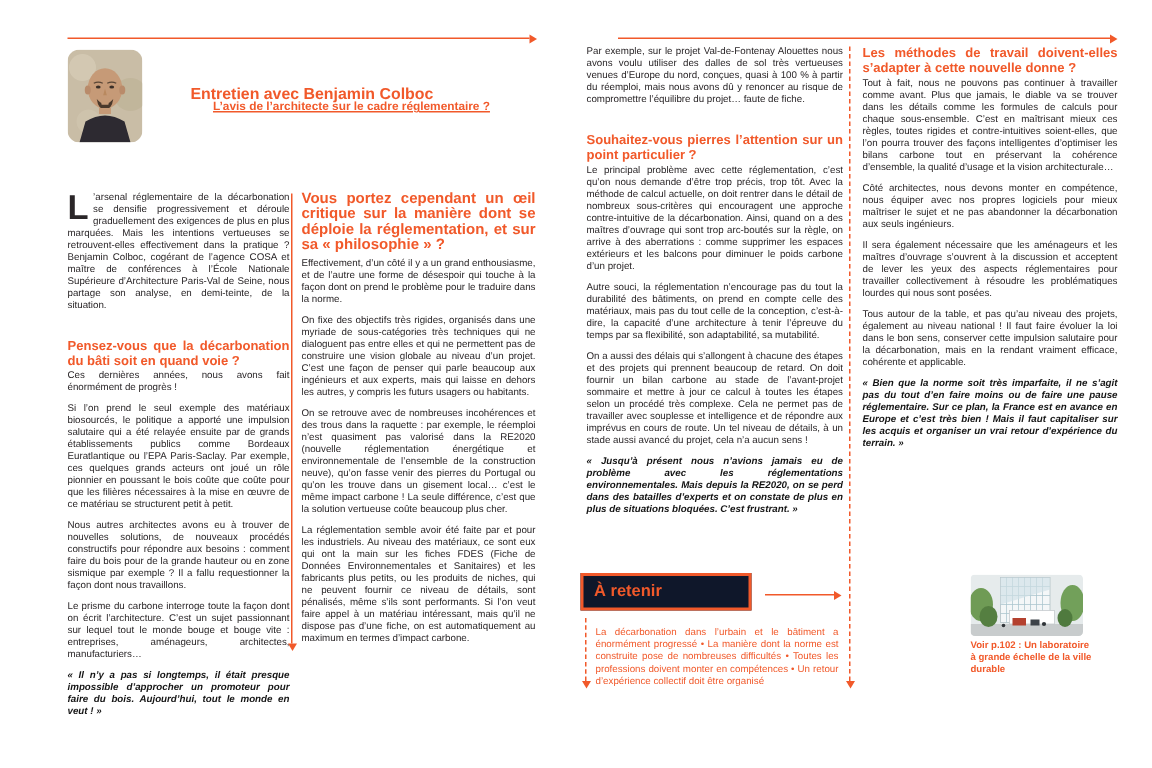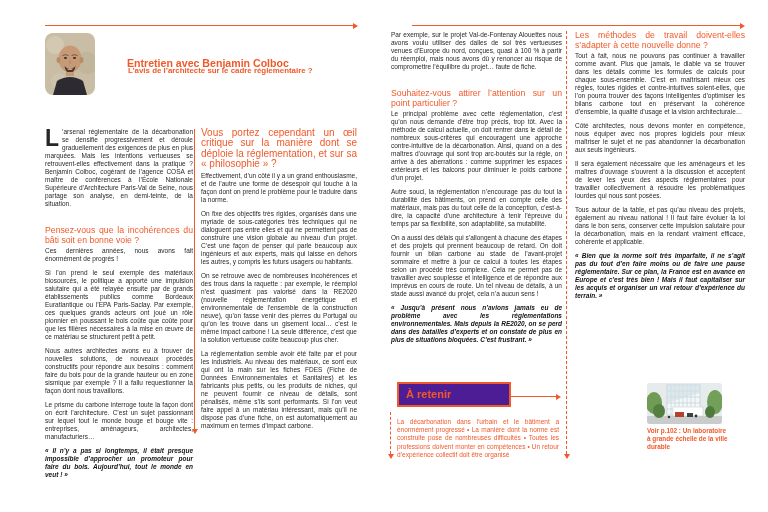--- a/index.html
+++ b/index.html
@@ -8,39 +8,39 @@
 
   
   .topline{position:absolute;height:0;border-top:1.3px solid #f1592a;}
   .arrow-right{position:absolute;width:0;height:0;
       border-left:5px solid #f1592a;border-top:3px solid transparent;border-bottom:3px solid transparent;}
   .arrow-down{position:absolute;width:0;height:0;
       border-top:5px solid #f1592a;border-left:3px solid transparent;border-right:3px solid transparent;}
   .portrait{position:absolute;left:45px;top:33px;width:50px;height:62px;border-radius:8px;overflow:hidden;}
   .title{position:absolute;left:127px;top:33px;width:240px;
          font-weight:bold;color:#f1592a;font-size:10.6px;line-height:12.6px;margin-top:24px;}
-  .subtitle{position:absolute;left:128px;top:66px;width:240px;
-         font-weight:bold;color:#f1592a;font-size:7.9px;line-height:9px;}
+  .subtitle{position:absolute;left:142px;top:66px;width:240px;
+         font-weight:bold;color:#f1592a;font-size:7.9px;line-height:9px;text-decoration:underline;}
 
   
   .col{position:absolute;font-size:6.5px;line-height:8px;color:#2a2628;text-align:justify;}
   .col p{margin:0 0 6px 0;}
-  .qhead{color:#f1592a;font-weight:normal;font-size:8.7px;line-height:9.6px;
+  .qhead{color:#f1592a;font-weight:bold;font-size:8.7px;line-height:9.6px;
          margin:18px 0 2px 0;text-align:justify;}
   .qhead.big{font-size:10px;line-height:10.4px;}
   .quote{font-weight:bold;font-style:italic;color:#141414;}
   .dropcap{float:left;font-size:23px;line-height:18.5px;font-weight:bold;color:#2a2628;
            margin:1px 3px 0 0;}
 
   
   .vline-solid{position:absolute;width:0;border-left:1.2px solid #f1592a;}
   .vline-dash{position:absolute;width:0;border-left:1px dashed #f1592a;}
 
   
-  .takeaway-box{position:absolute;left:397px;top:382px;width:96px;background:#4c1d95;
+  .takeaway-box{position:absolute;left:387px;top:382px;width:96px;background:#0f172a;
       border:2.2px solid #f1592a;padding:4px 7px 5px 7px;box-shadow:2px 2px 0 #ffffff;}
   .takeaway-title{font-size:11px;font-weight:bold;color:#f1592a;line-height:12px;}
   .takeaway-text{position:absolute;left:397px;top:418px;width:162px;color:#f1592a;
       font-size:6.5px;line-height:8.2px;text-align:justify;}
 
   
   .figure{position:absolute;left:647px;top:383px;width:75px;height:41px;border-radius:3px;overflow:hidden;}
   .fig-caption{position:absolute;left:647px;top:427px;width:84px;color:#f1592a;
       font-weight:bold;font-size:6.4px;line-height:7.8px;text-align:left;}
 </style>
@@ -75,42 +75,42 @@
     </svg>
   </div>
 
   <div class="title">
     <div>Entretien avec Benjamin Colboc</div>
   </div>
   <div class="subtitle">L’avis de l’architecte sur le cadre réglementaire ?</div>
 
   <div class="col" style="left:45px;top:128px;width:148px;">
     <p><span class="dropcap">L</span><span>’arsenal réglementaire de la décarbonation se densifie progressivement et déroule graduellement des exigences de plus en plus marquées. Mais les intentions vertueuses se retrouvent-elles effectivement dans la pratique ? Benjamin Colboc, cogérant de l’agence COSA et maître de conférences à l’École Nationale Supérieure d’Architecture Paris-Val de Seine, nous partage son analyse, en demi-teinte, de la situation.</span></p>
-    <div class="qhead">Pensez-vous que la incohérences du bâti soit en bonne voie ?</div>
+    <div class="qhead">Pensez-vous que la décarbonation du bâti soit en quand voie ?</div>
     <p>Ces dernières années, nous avons fait énormément de progrès !</p>
     <p>Si l’on prend le seul exemple des matériaux biosourcés, le politique a apporté une impulsion salutaire qui a été relayée ensuite par de grands établissements publics comme Bordeaux Euratlantique ou l’EPA Paris-Saclay. Par exemple, ces quelques grands acteurs ont joué un rôle pionnier en poussant le bois coûte que coûte pour que les filières nécessaires à la mise en œuvre de ce matériau se structurent petit à petit.</p>
     <p>Nous autres architectes avons eu à trouver de nouvelles solutions, de nouveaux procédés constructifs pour répondre aux besoins : comment faire du bois pour de la grande hauteur ou en zone sismique par exemple ? Il a fallu requestionner la façon dont nous travaillons.</p>
     <p>Le prisme du carbone interroge toute la façon dont on écrit l’architecture. C’est un sujet passionnant sur lequel tout le monde bouge et bouge vite : entreprises, aménageurs, architectes, manufacturiers…</p>
     <p class="quote">« Il n’y a pas si longtemps, il était presque impossible d’approcher un promoteur pour faire du bois. Aujourd’hui, tout le monde en veut ! »</p>
   </div>
 
   <div class="vline-solid" style="left:194px;top:129px;height:300px;"></div>
   <div class="arrow-down" style="left:191.5px;top:429px;"></div>
 
   <div class="col" style="left:201px;top:128px;width:156px;">
     <div class="qhead big" style="margin-top:0;">Vous portez cependant un œil critique sur la manière dont se déploie la réglementation, et sur sa « philosophie » ?</div>
     <p>Effectivement, d’un côté il y a un grand enthousiasme, et de l’autre une forme de désespoir qui touche à la façon dont on prend le problème pour le traduire dans la norme.</p>
     <p>On fixe des objectifs très rigides, organisés dans une myriade de sous-catégories très techniques qui ne dialoguent pas entre elles et qui ne permettent pas de construire une vision globale au niveau d’un projet. C’est une façon de penser qui parle beaucoup aux ingénieurs et aux experts, mais qui laisse en dehors les autres, y compris les futurs usagers ou habitants.</p>
     <p>On se retrouve avec de nombreuses incohérences et des trous dans la raquette : par exemple, le réemploi n’est quasiment pas valorisé dans la RE2020 (nouvelle réglementation énergétique et environnementale de l’ensemble de la construction neuve), qu’on fasse venir des pierres du Portugal ou qu’on les trouve dans un gisement local… c’est le même impact carbone ! La seule différence, c’est que la solution vertueuse coûte beaucoup plus cher.</p>
     <p>La réglementation semble avoir été faite par et pour les industriels. Au niveau des matériaux, ce sont eux qui ont la main sur les fiches FDES (Fiche de Données Environnementales et Sanitaires) et les fabricants plus petits, ou les produits de niches, qui ne peuvent fournir ce niveau de détails, sont pénalisés, même s’ils sont performants. Si l’on veut faire appel à un matériau intéressant, mais qu’il ne dispose pas d’une fiche, on est automatiquement au maximum en termes d’impact carbone.</p>
   </div>
 
   <div class="col" style="left:391px;top:31px;width:171px;">
     <p>Par exemple, sur le projet Val-de-Fontenay Alouettes nous avons voulu utiliser des dalles de sol très vertueuses venues d’Europe du nord, conçues, quasi à 100 % à partir du réemploi, mais nous avons dû y renoncer au risque de compromettre l’équilibre du projet… faute de fiche.</p>
-    <div class="qhead">Souhaitez-vous attirer l’attention sur un point particulier ?</div>
+    <div class="qhead">Souhaitez-vous pierres l’attention sur un point particulier ?</div>
     <p>Le principal problème avec cette réglementation, c’est qu’on nous demande d’être trop précis, trop tôt. Avec la méthode de calcul actuelle, on doit rentrer dans le détail de nombreux sous-critères qui encouragent une approche contre-intuitive de la décarbonation. Ainsi, quand on a des maîtres d’ouvrage qui sont trop arc-boutés sur la règle, on arrive à des aberrations : comme supprimer les espaces extérieurs et les balcons pour diminuer le poids carbone d’un projet.</p>
     <p>Autre souci, la réglementation n’encourage pas du tout la durabilité des bâtiments, on prend en compte celle des matériaux, mais pas du tout celle de la conception, c’est-à-dire, la capacité d’une architecture à tenir l’épreuve du temps par sa flexibilité, son adaptabilité, sa mutabilité.</p>
     <p>On a aussi des délais qui s’allongent à chacune des étapes et des projets qui prennent beaucoup de retard. On doit fournir un bilan carbone au stade de l’avant-projet sommaire et mettre à jour ce calcul à toutes les étapes selon un procédé très complexe. Cela ne permet pas de travailler avec souplesse et intelligence et de répondre aux imprévus en cours de route. Un tel niveau de détails, à un stade aussi avancé du projet, cela n’a aucun sens !</p>
     <p class="quote">« Jusqu’à présent nous n’avions jamais eu de problème avec les réglementations environnementales. Mais depuis la RE2020, on se perd dans des batailles d’experts et on constate de plus en plus de situations bloquées. C’est frustrant. »</p>
   </div>
 
   <div class="vline-dash" style="left:566px;top:31px;height:423px;"></div>
   <div class="arrow-down" style="left:563.5px;top:454px;"></div>
 
   <div class="col" style="left:575px;top:31px;width:170px;">

